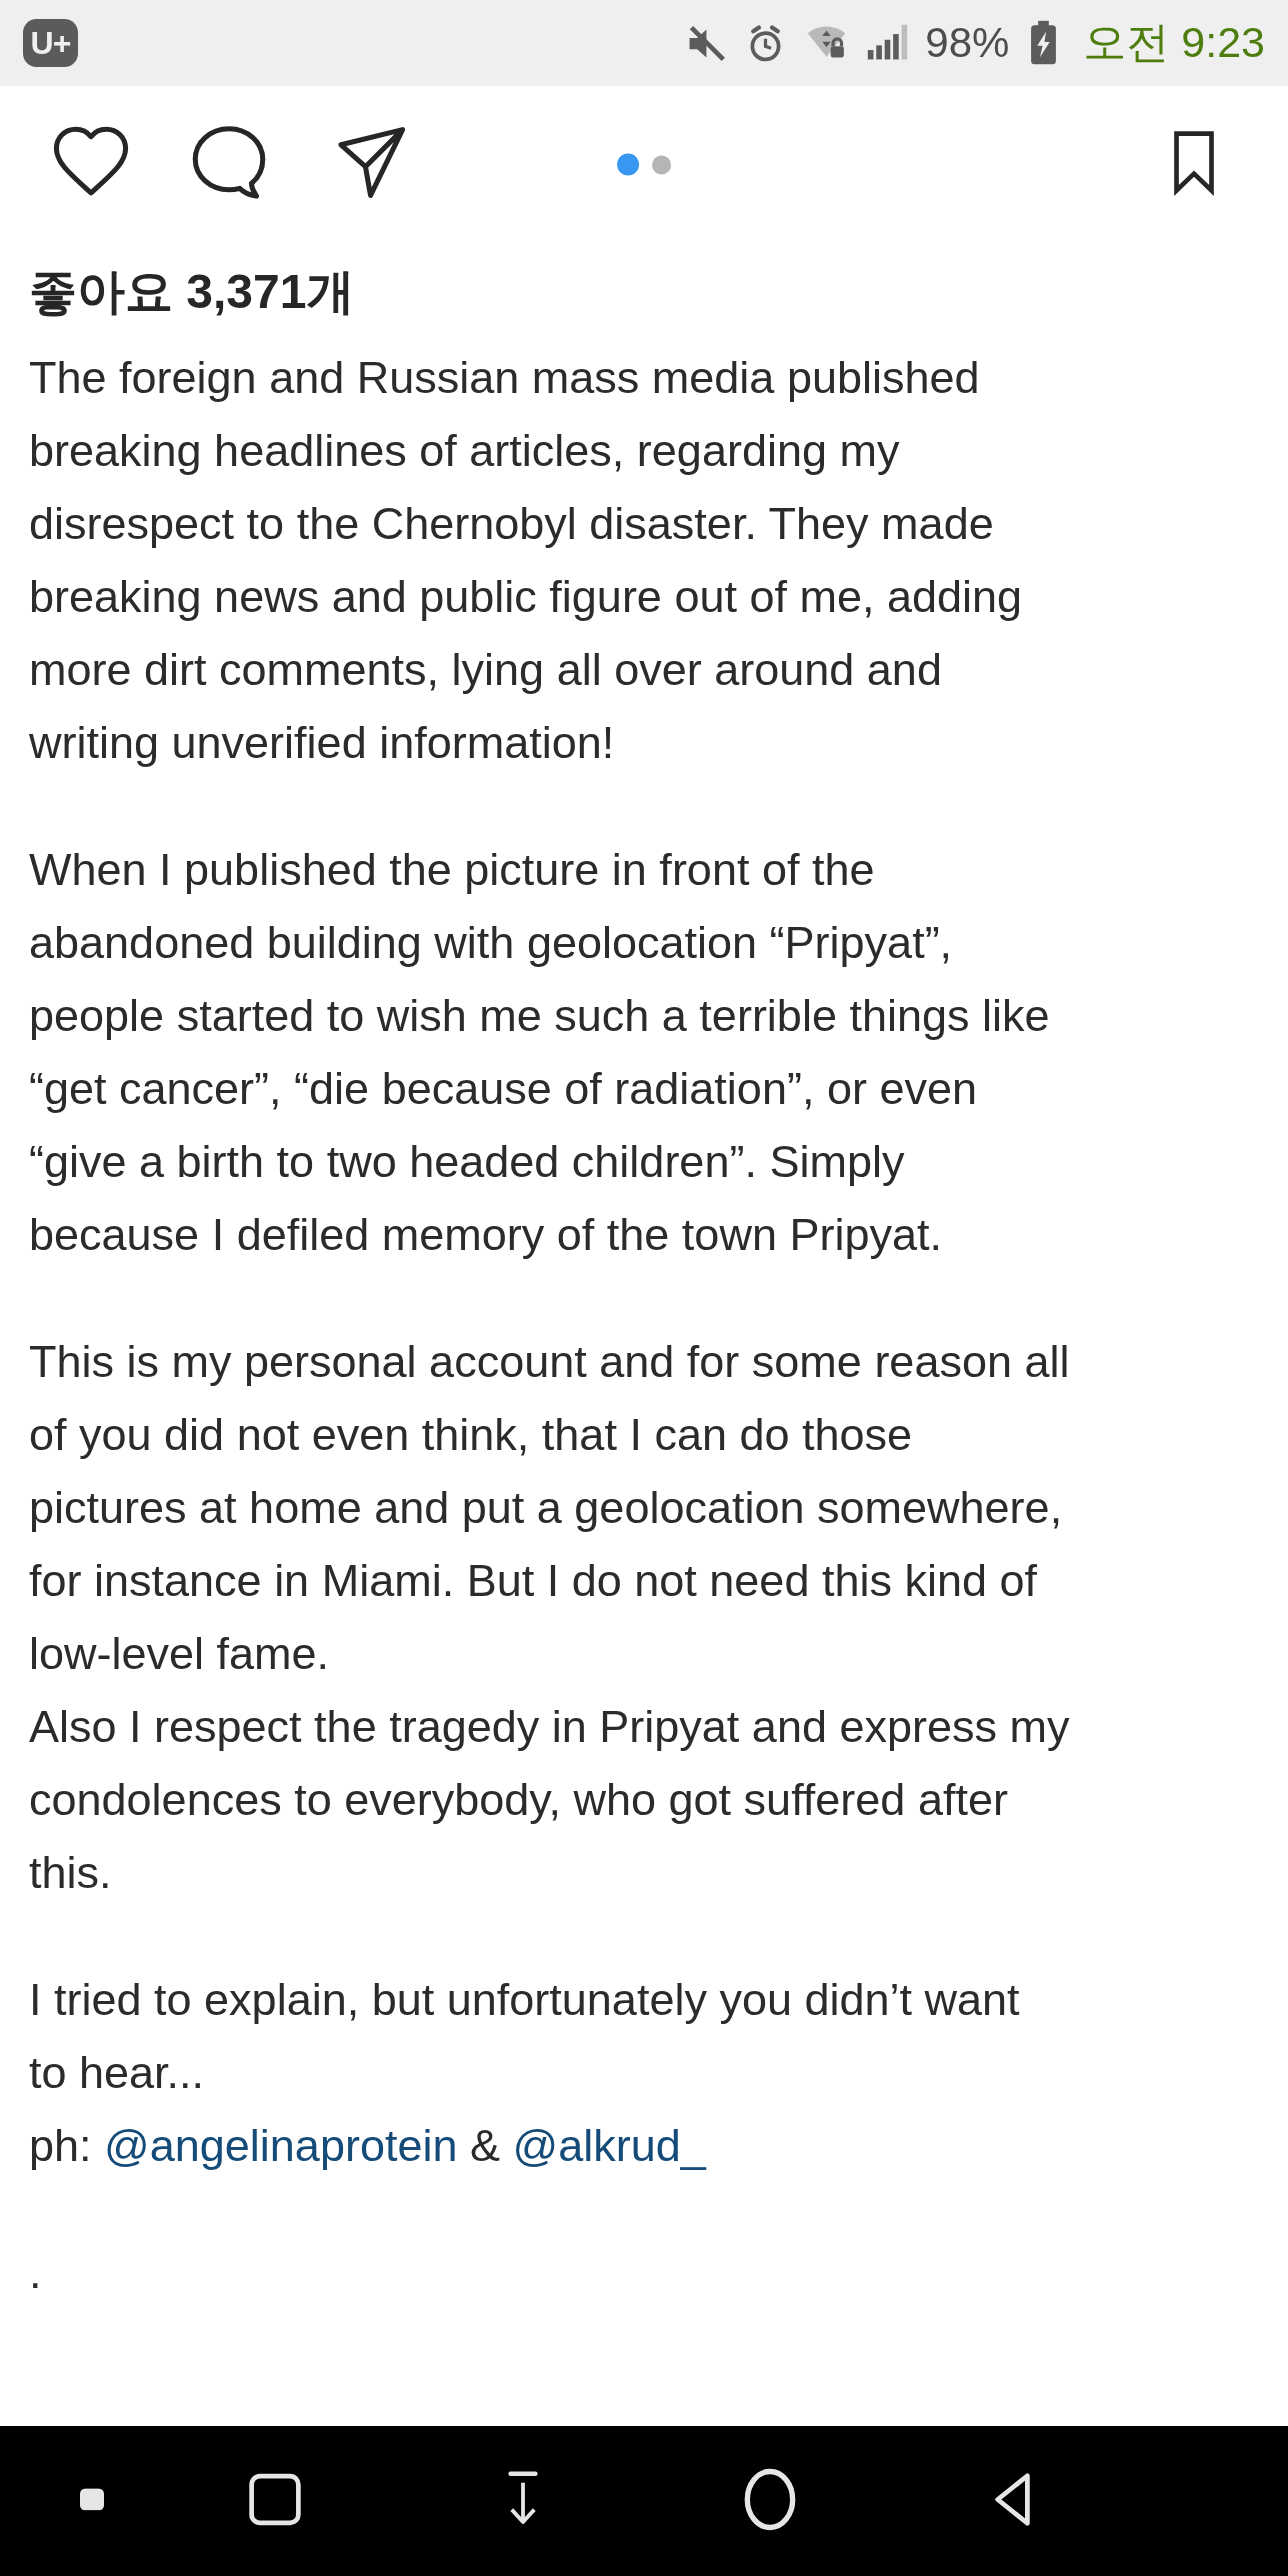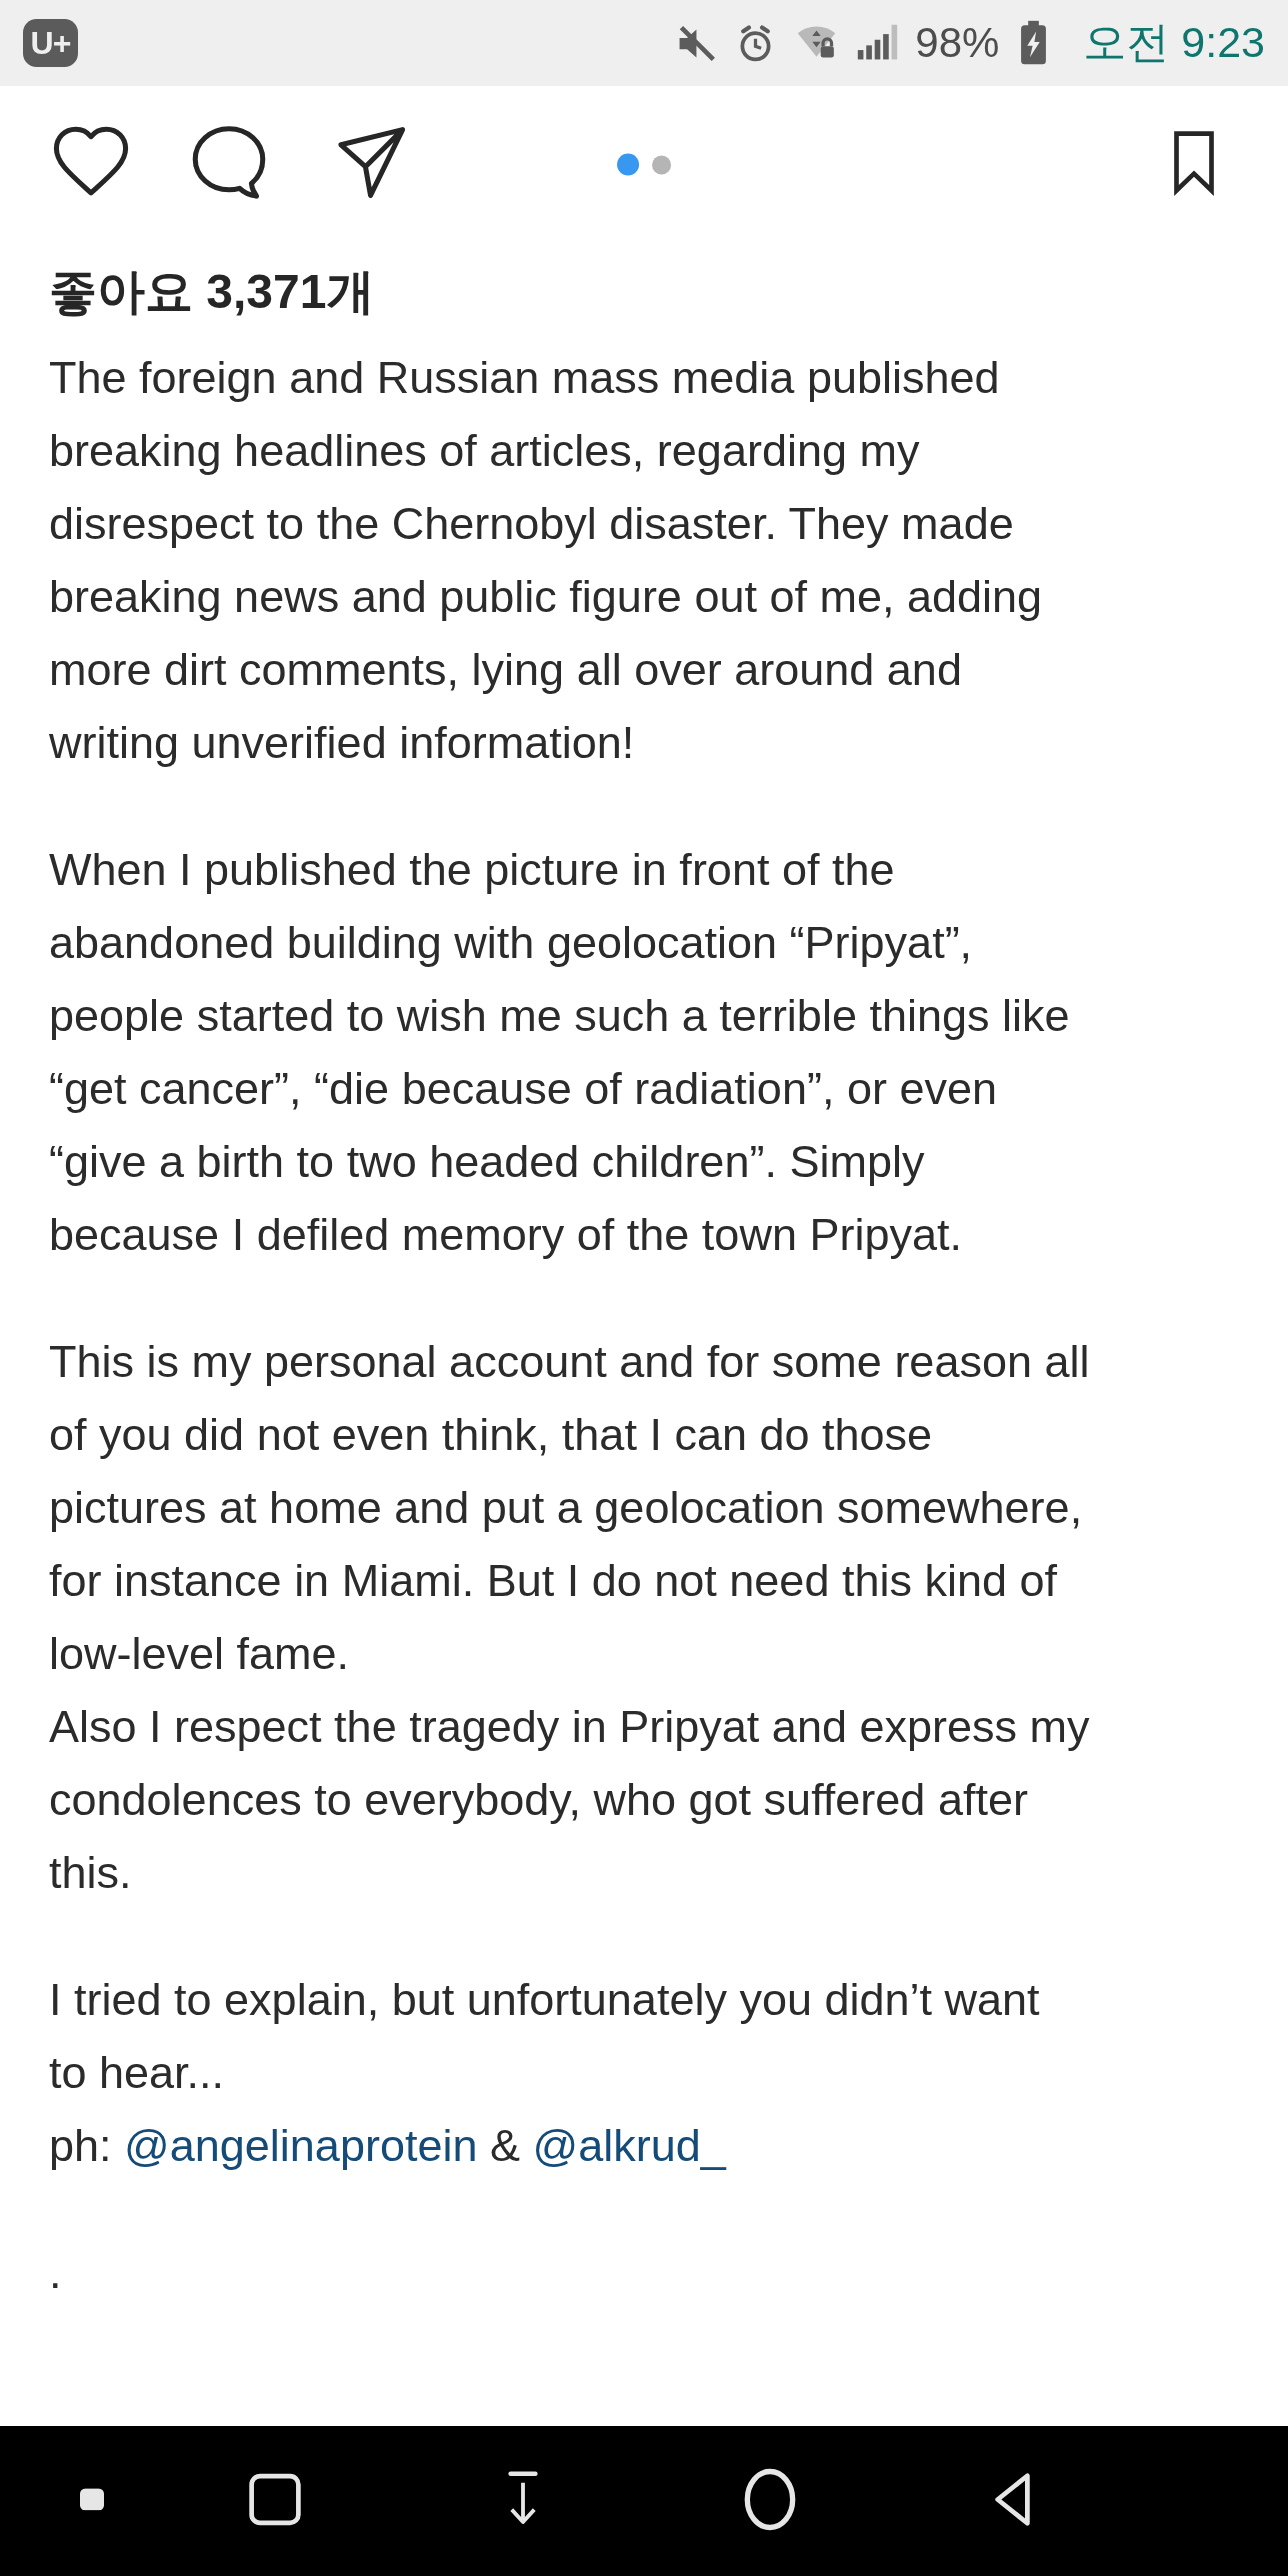--- a/index.html
+++ b/index.html
@@ -13,37 +13,37 @@
     display:flex;align-items:center;padding:0 23px;box-sizing:border-box;
   }
   .carrier-badge{
     width:55px;height:48px;border-radius:13.4px;background:#5b5b5b;
     display:flex;align-items:center;justify-content:center;
     color:#efefef;font-weight:700;font-size:32px;letter-spacing:-0.9px;
   }
   .status-right{margin-left:auto;display:flex;align-items:center;gap:15px;}
   .status-right svg{display:block;}
   .status-text{font-size:42px;color:#4d4d4d;font-weight:500;}
-  .time-text{font-size:43px;color:#0f766e;font-weight:500;margin-left:15px;}
+  .time-text{font-size:43px;color:#4d7c0f;font-weight:500;margin-left:5px;}
   
   .action-row{
     position:relative;height:152px;display:flex;align-items:center;
     padding:0 59px 0 49px;box-sizing:border-box;background:#fff;
   }
   .left-icons{display:flex;align-items:center;gap:55px;}
   .icon-btn svg{display:block;}
   .carousel-dots{
     position:absolute;left:50%;top:50%;transform:translate(-50%,-38%);
     display:flex;align-items:center;gap:12.5px;
   }
   .dot{width:19px;height:19px;border-radius:50%;background:#b5b5b5;}
   .dot.active{width:22.4px;height:22.4px;background:var(--accent-blue,#3897f0);}
   .bookmark-wrap{margin-left:auto;}
   
-  .post-body{padding:0 49px;box-sizing:border-box;}
+  .post-body{padding:0 29px;box-sizing:border-box;}
   .likes-line{
     margin-top:18px;font-size:48px;line-height:72px;font-weight:700;
     color:#262626;letter-spacing:0;
   }
   .caption{margin-top:12.5px;font-size:45px;line-height:73px;color:#2b2b2b;}
   .caption p.para{margin:0 0 54px 0;white-space:pre-line;}
   .caption p.para:last-child{margin-bottom:0;}
   .seg-bold{font-weight:700;color:#262626;}
   .seg-plain{font-weight:400;}
   .seg-mention{color:var(--mention-blue,#144b78);}

